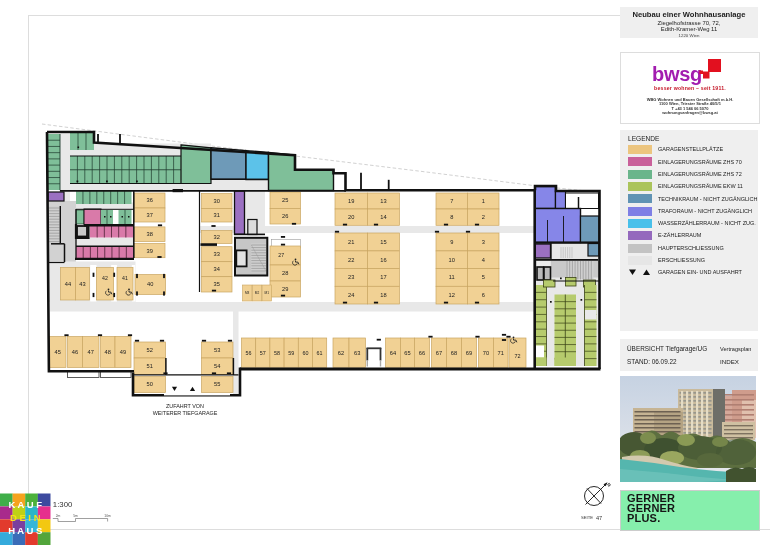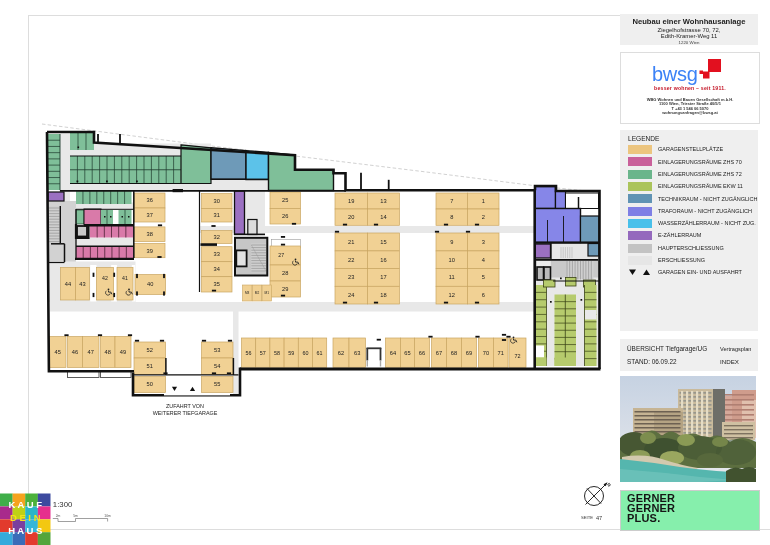--- a/index.html
+++ b/index.html
@@ -884,30 +884,30 @@
 <rect x="0" y="532.2" width="12.7" height="12.9" fill="#35aadc"></rect>
 <rect x="12.6" y="532.2" width="12.7" height="12.9" fill="#3a6cb8"></rect>
 <rect x="25.2" y="532.2" width="12.7" height="12.9" fill="#e23a2d"></rect>
 <rect x="37.8" y="532.2" width="12.7" height="12.9" fill="#52a53b"></rect>
 <text x="25.2" y="508.2" font-size="9.5" fill="#fff" text-anchor="middle" font-weight="bold">K A U F</text>
 <text x="25.2" y="521.2" font-size="9.5" fill="#f4e11c" text-anchor="middle" font-weight="bold">D E I N</text>
 <text x="25.2" y="534.2" font-size="9.5" fill="#fff" text-anchor="middle" font-weight="bold">H A U S</text>
 </g>
 </svg>
 
-<div class="abs" style="left:620px;top:14px;width:138px;height:31px;background:#efefef;text-align:center;">
+<div class="abs" style="left:620px;top:7px;width:138px;height:31px;background:#efefef;text-align:center;">
 <div style="font-size:7.6px;font-weight:bold;color:#222;margin-top:3px;">Neubau einer Wohnhausanlage</div>
 <div style="font-size:5.9px;color:#222;margin-top:1px;">Ziegelhofstrasse 70, 72,</div>
 <div style="font-size:5.9px;color:#222;">Edith-Kramer-Weg 11</div>
 <div style="font-size:4.4px;color:#444;margin-top:1px;">1220 Wien</div>
 </div>
 
 <div class="abs" style="left:620px;top:52px;width:138px;height:70px;background:#fff;border:0.5px solid #ddd;">
 
-<div class="abs" style="left:31px;top:10px;width:46px;height:24px;font-size:20px;color:#3b82f6;letter-spacing:-0.3px;">bwsg</div>
+<div class="abs" style="left:31px;top:10px;width:46px;height:24px;font-size:20px;color:#a21caf;letter-spacing:-0.3px;font-weight:bold;">bwsg</div>
 
 <svg class="abs" style="left:76px;top:3px;" width="28" height="28" viewBox="0 0 28 28">
       <rect x="11" y="3" width="13" height="13" fill="#e2101f"></rect>
       <rect x="6" y="15.5" width="6.5" height="7" fill="#e2101f"></rect>
       <rect x="2.5" y="14.5" width="3.5" height="3.5" fill="#e2101f"></rect>
     </svg>
 
 <div class="abs" style="left:0;top:32px;width:138px;text-align:center;font-size:5.2px;font-weight:bold;color:#c41425;letter-spacing:0.2px;">besser wohnen – seit 1911.</div>
 
 <div class="abs" style="left:0;top:45px;width:138px;text-align:center;font-size:4.0px;font-weight:bold;color:#333;line-height:4.4px;">WBG Wohnen und Bauen Gesellschaft m.b.H.<br>1100 Wien, Triester Straße 40/5/1<br>T +43 1 546 06 5070<br>wohnungsanfragen@bwsg.at</div>

